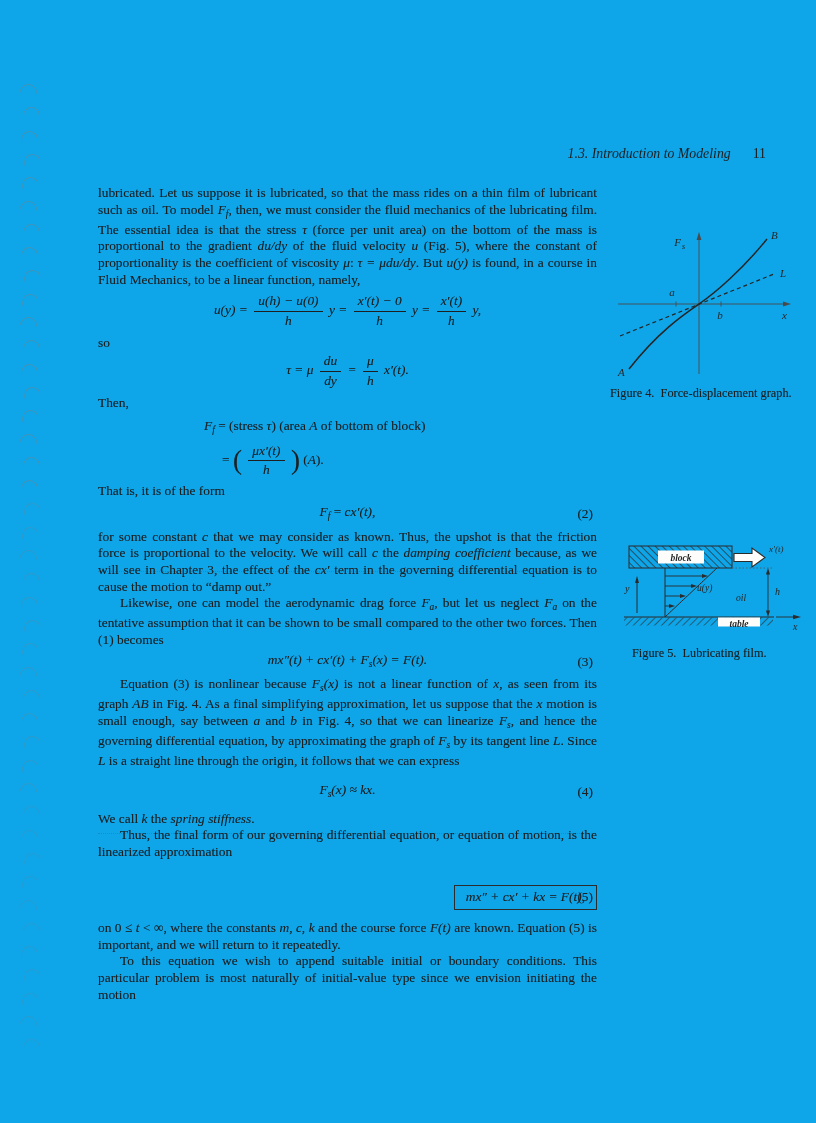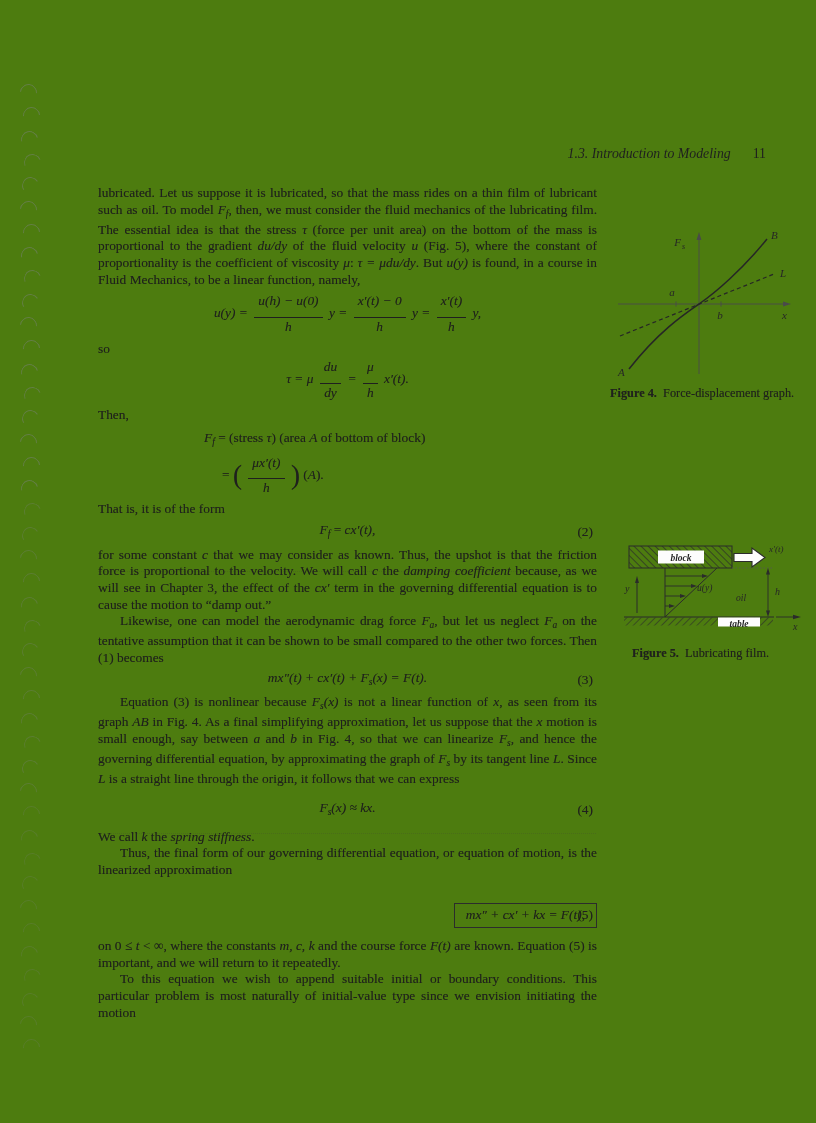--- a/index.html
+++ b/index.html
@@ -1,16 +1,16 @@
 <!DOCTYPE html>
 <html><head>
 <meta charset="utf-8">
 <style>
   html,body{margin:0;padding:0;background:#ffffff;}
-  .page{position:relative;width:816px;height:1123px;background:#4d7c0f;overflow:hidden;
+  .page{position:relative;width:816px;height:1123px;background:#0ea5e9;overflow:hidden;
         font-family:"Liberation Serif","DejaVu Serif",serif;color:#1f1f1f;}
   
   .spiral{position:absolute;left:0;top:0;width:60px;height:1123px;}
   .coil{position:absolute;width:15px;height:15px;border-radius:50%;
         border:1.6px solid rgba(125,130,130,0.55);
         border-bottom-color:transparent;border-left-color:transparent;}
   
   .header{position:absolute;top:146px;left:300px;width:466px;text-align:right;
           font-size:13.8px;}
   .header .htitle{font-style:italic;}
@@ -21,36 +21,36 @@
            text-shadow:0 0 0.4px rgba(0,0,0,0.3);}
   .para{margin:0;}
   .indent{text-indent:22px;}
   .run-i{font-style:italic;}
   .run-r{font-style:normal;}
   .run-isub{font-style:italic;font-size:0.7em;vertical-align:-0.28em;}
   
   .disp{position:relative;text-align:center;margin:6px 0;font-style:normal;}
   .eqnum{position:absolute;right:4px;top:50%;transform:translateY(-50%);font-style:normal;}
   .frac{display:inline-block;vertical-align:middle;text-align:center;margin:0 3px;font-style:italic;line-height:1.1;}
-  .frac .fn{display:block;padding:0 4px 8px;border-bottom:1px solid #1f1f1f;}
+  .frac .fn{display:block;padding:0 4px 2px;border-bottom:1px solid #1f1f1f;}
   .frac .fd{display:block;padding-top:2px;}
   .mi{font-style:italic;}
   .bigp{font-size:27px;font-style:normal;vertical-align:-5px;line-height:0;}
   .ffblock{margin:7px 0 5px 106px;text-align:left;}
   .ffline2{margin:5px 0 0 18px;}
   .eqbox{display:inline-block;border:1px solid #2c2c2c;padding:3px 11px 4px;}
   .dispbox{margin:24px 0 10px;text-align:right;}
   .disp4{margin:12px 0 9px;}
   
   .artifact{position:absolute;height:0;border-top:1px dotted rgba(60,60,60,0.22);}
   
   .fig{position:absolute;}
   .figcap{position:absolute;font-size:12.3px;line-height:17px;text-align:left;
           text-shadow:0 0 0.4px rgba(0,0,0,0.3);}
-  .figcap b{font-weight:bold;}
+  .figcap b{font-weight:normal;}
   svg text{font-family:"Liberation Serif","DejaVu Serif",serif;}
 </style>
 </head>
 <body>
 
 <div class="page">
 
   <div class="spiral" id="spiral">
       <div class="coil" style="top: 84px; left: 20px; transform: rotate(-40deg); opacity: 0.85;"></div>
       <div class="coil" style="top: 107.3px; left: 23px; transform: rotate(-49deg); opacity: 0.85;"></div>

